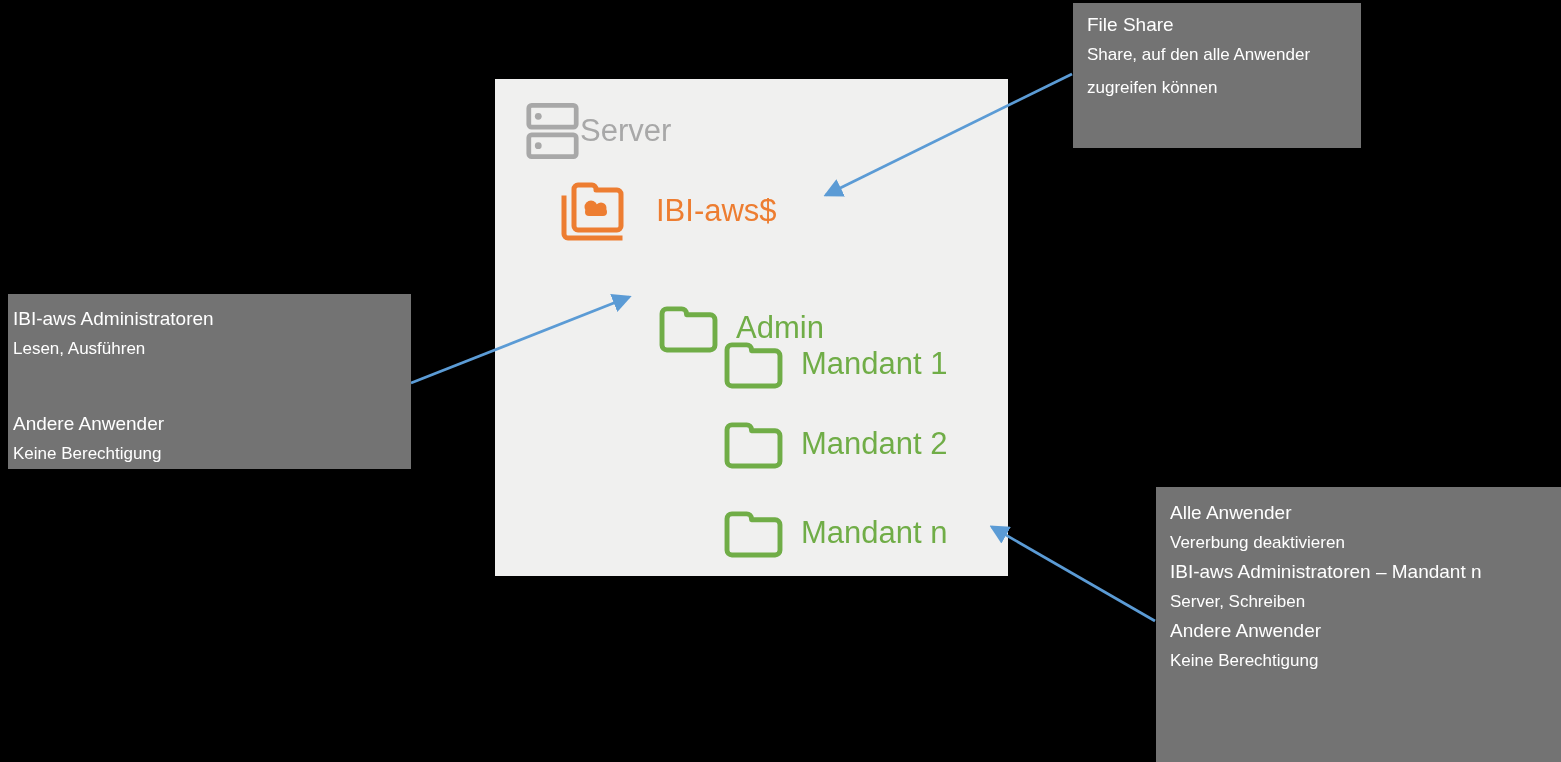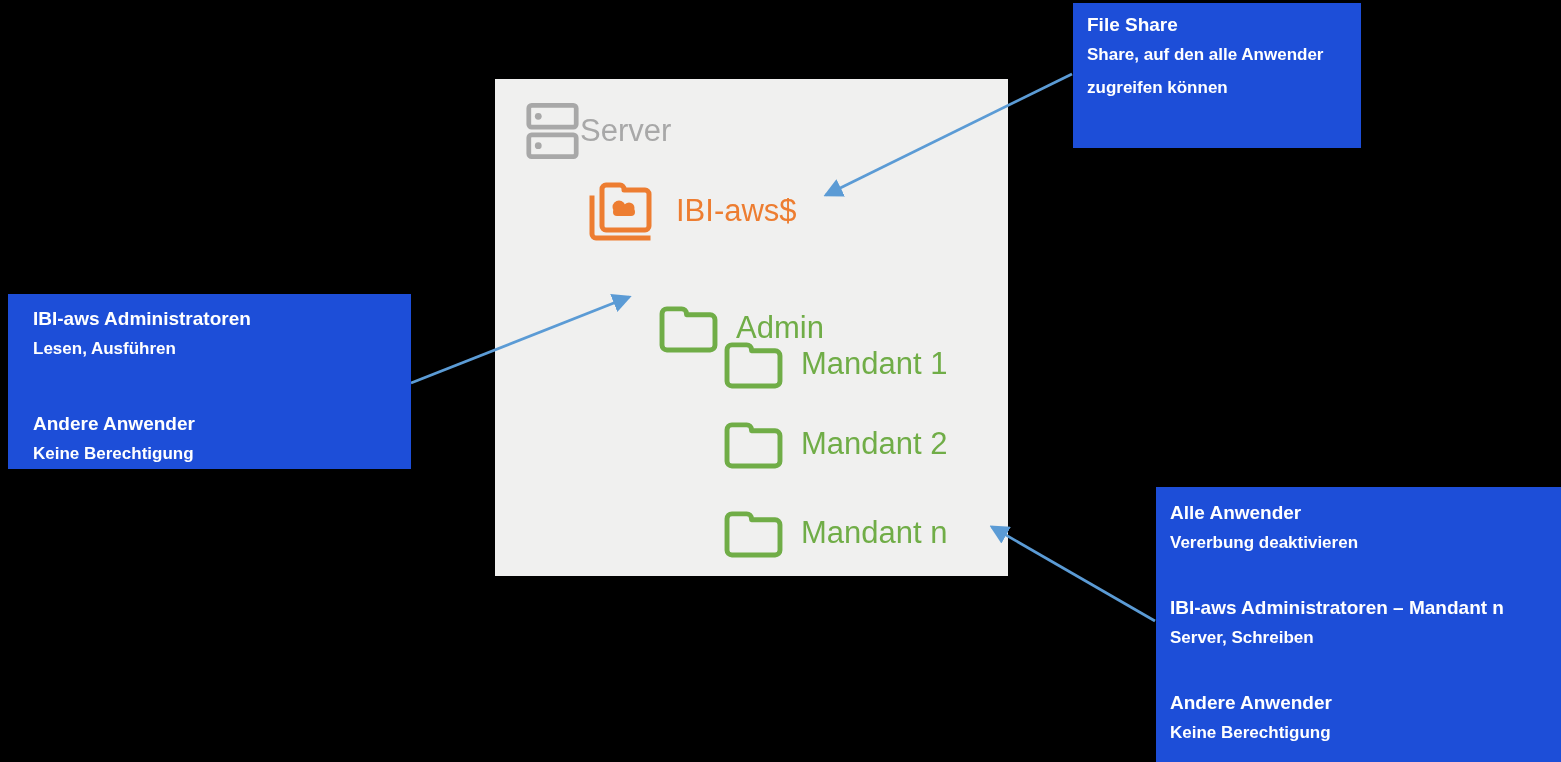--- a/index.html
+++ b/index.html
@@ -35,55 +35,54 @@
   .tree-row {
     position: absolute;
     display: flex;
     align-items: center;
   }
   .tree-label {
     font-size: 31px;
     white-space: nowrap;
   }
   .row-server   { left: 525px; top: 101px; }
-  .row-share    { left: 588px; top: 178px; gap: 12px; }
+  .row-share    { left: 560px; top: 178px; gap: 20px; }
   .row-admin    { left: 657px; top: 261px; gap: 16px; margin-top: 41px; }
   .row-mandant1 { left: 722px; top: 338px; gap: 16px; }
   .row-mandant2 { left: 722px; top: 418px; gap: 16px; }
   .row-mandantn { left: 722px; top: 507px; gap: 16px; }
   .row-server .tree-label   { color: #A8A8A8; }
   .row-share .tree-label    { color: #ED7D31; }
   .tree-label.green         { color: #70AD47; }
   
   .note {
     position: absolute;
-    background: #1d4ed8;
+    background: #737373;
     color: #FFFFFF;
     box-sizing: border-box;
-    font-weight: bold;
   }
-  .note .group + .group { margin-top: 36px; }
+  .note .group + .group { }
   .note-admin .group + .group { margin-top: 46px; }
   .note .title {
     font-size: 19px;
     line-height: 26px;
   }
   .note .value {
     font-size: 17px;
     line-height: 33px;
   }
   .note-file-share {
     left: 1073px; top: 3px;
     width: 288px; height: 145px;
     padding: 9px 14px;
   }
   .note-admin {
     left: 8px; top: 294px;
     width: 403px; height: 175px;
-    padding: 12px 25px;
+    padding: 12px 5px;
   }
   .note-mandant {
     left: 1156px; top: 487px;
     width: 405px; height: 308px;
     padding: 13px 14px;
   }
 </style>
 </head>
 <body>
 

